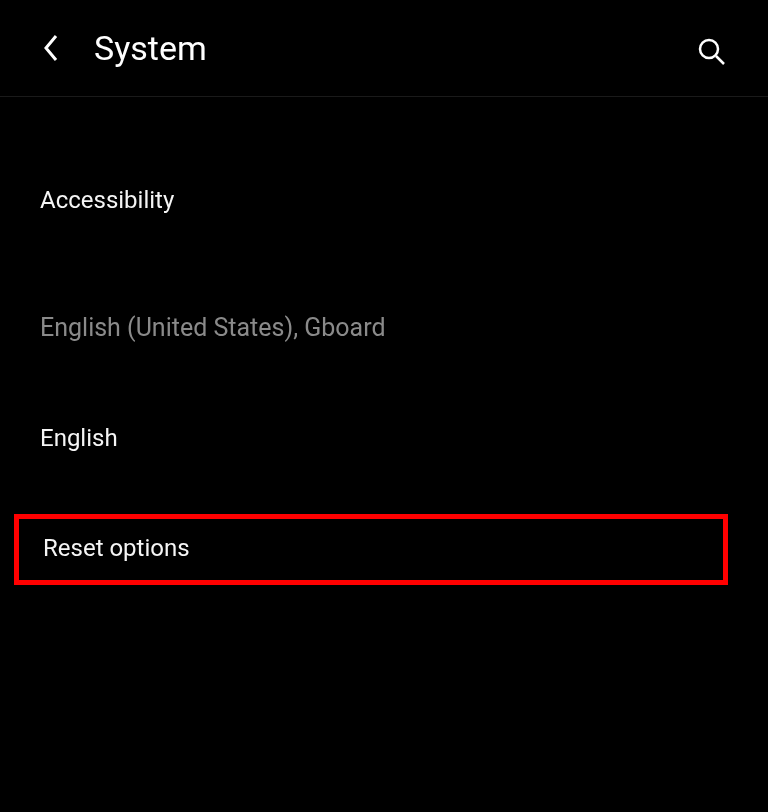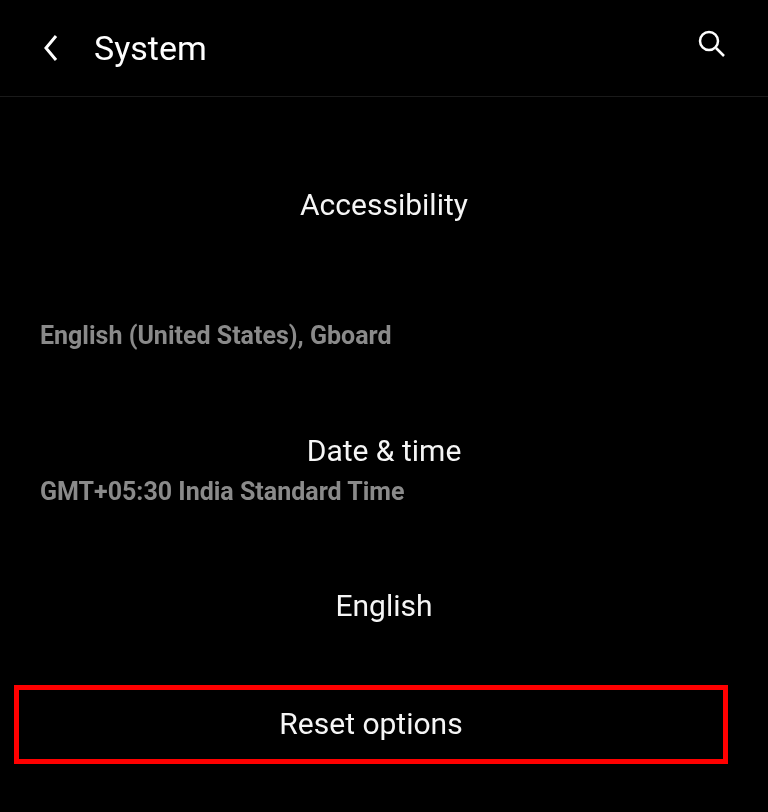--- a/index.html
+++ b/index.html
@@ -10,21 +10,21 @@
     body {
       width: 768px;
       height: 812px;
       background: #000;
       font-family: -apple-system, BlinkMacSystemFont, 'Segoe UI', Roboto, sans-serif;
       color: #fff;
       overflow: hidden;
     }
     .header {
       display: flex;
-      align-items: flex-start;
+      align-items: flex-end;
       justify-content: space-between;
       padding: 28px 40px 28px 40px;
       border-bottom: 1px solid #1a1a1a;
     }
     .header-left {
       display: flex;
       align-items: center;
       gap: 32px;
     }
     .back-icon {
@@ -69,29 +69,28 @@
     }
     .setting-item.highlighted {
       border: 5px solid #ff0000;
       margin-left: 14px;
       margin-right: 40px;
       padding: 14px 24px 16px 24px;
       margin-bottom: 0;
       margin-top: 6px;
     }
     .setting-title {
-      font-size: 30px;
+      font-size: 24px;
       font-weight: 400;
       color: #f5f5f5;
       line-height: 1.3;
-      text-align: center;
     }
     .setting-subtitle {
       font-size: 25px;
-      font-weight: 700;
+      font-weight: 400;
       color: #8a8a8a;
       margin-top: 6px;
       line-height: 1.3;
     }
     .setting-item.no-sub {
       margin-bottom: 52px;
     }
   </style>
 </head>
 <body>
@@ -116,24 +115,20 @@
 <div class="content">
 
   <div class="setting-item no-sub">
     <div class="setting-title">Accessibility</div>
   </div>
 
   <div class="setting-item">
     <div class="setting-subtitle">English (United States), Gboard</div>
   </div>
 
-  <div class="setting-item">
-    <div class="setting-title">Date &amp; time</div>
-    <div class="setting-subtitle">GMT+05:30 India Standard Time</div>
-  </div>
 
   <div class="setting-item">
     <div class="setting-title">English</div>
   </div>
 
   <div class="setting-item highlighted">
     <div class="setting-title">Reset options</div>
 
   </div>
 

